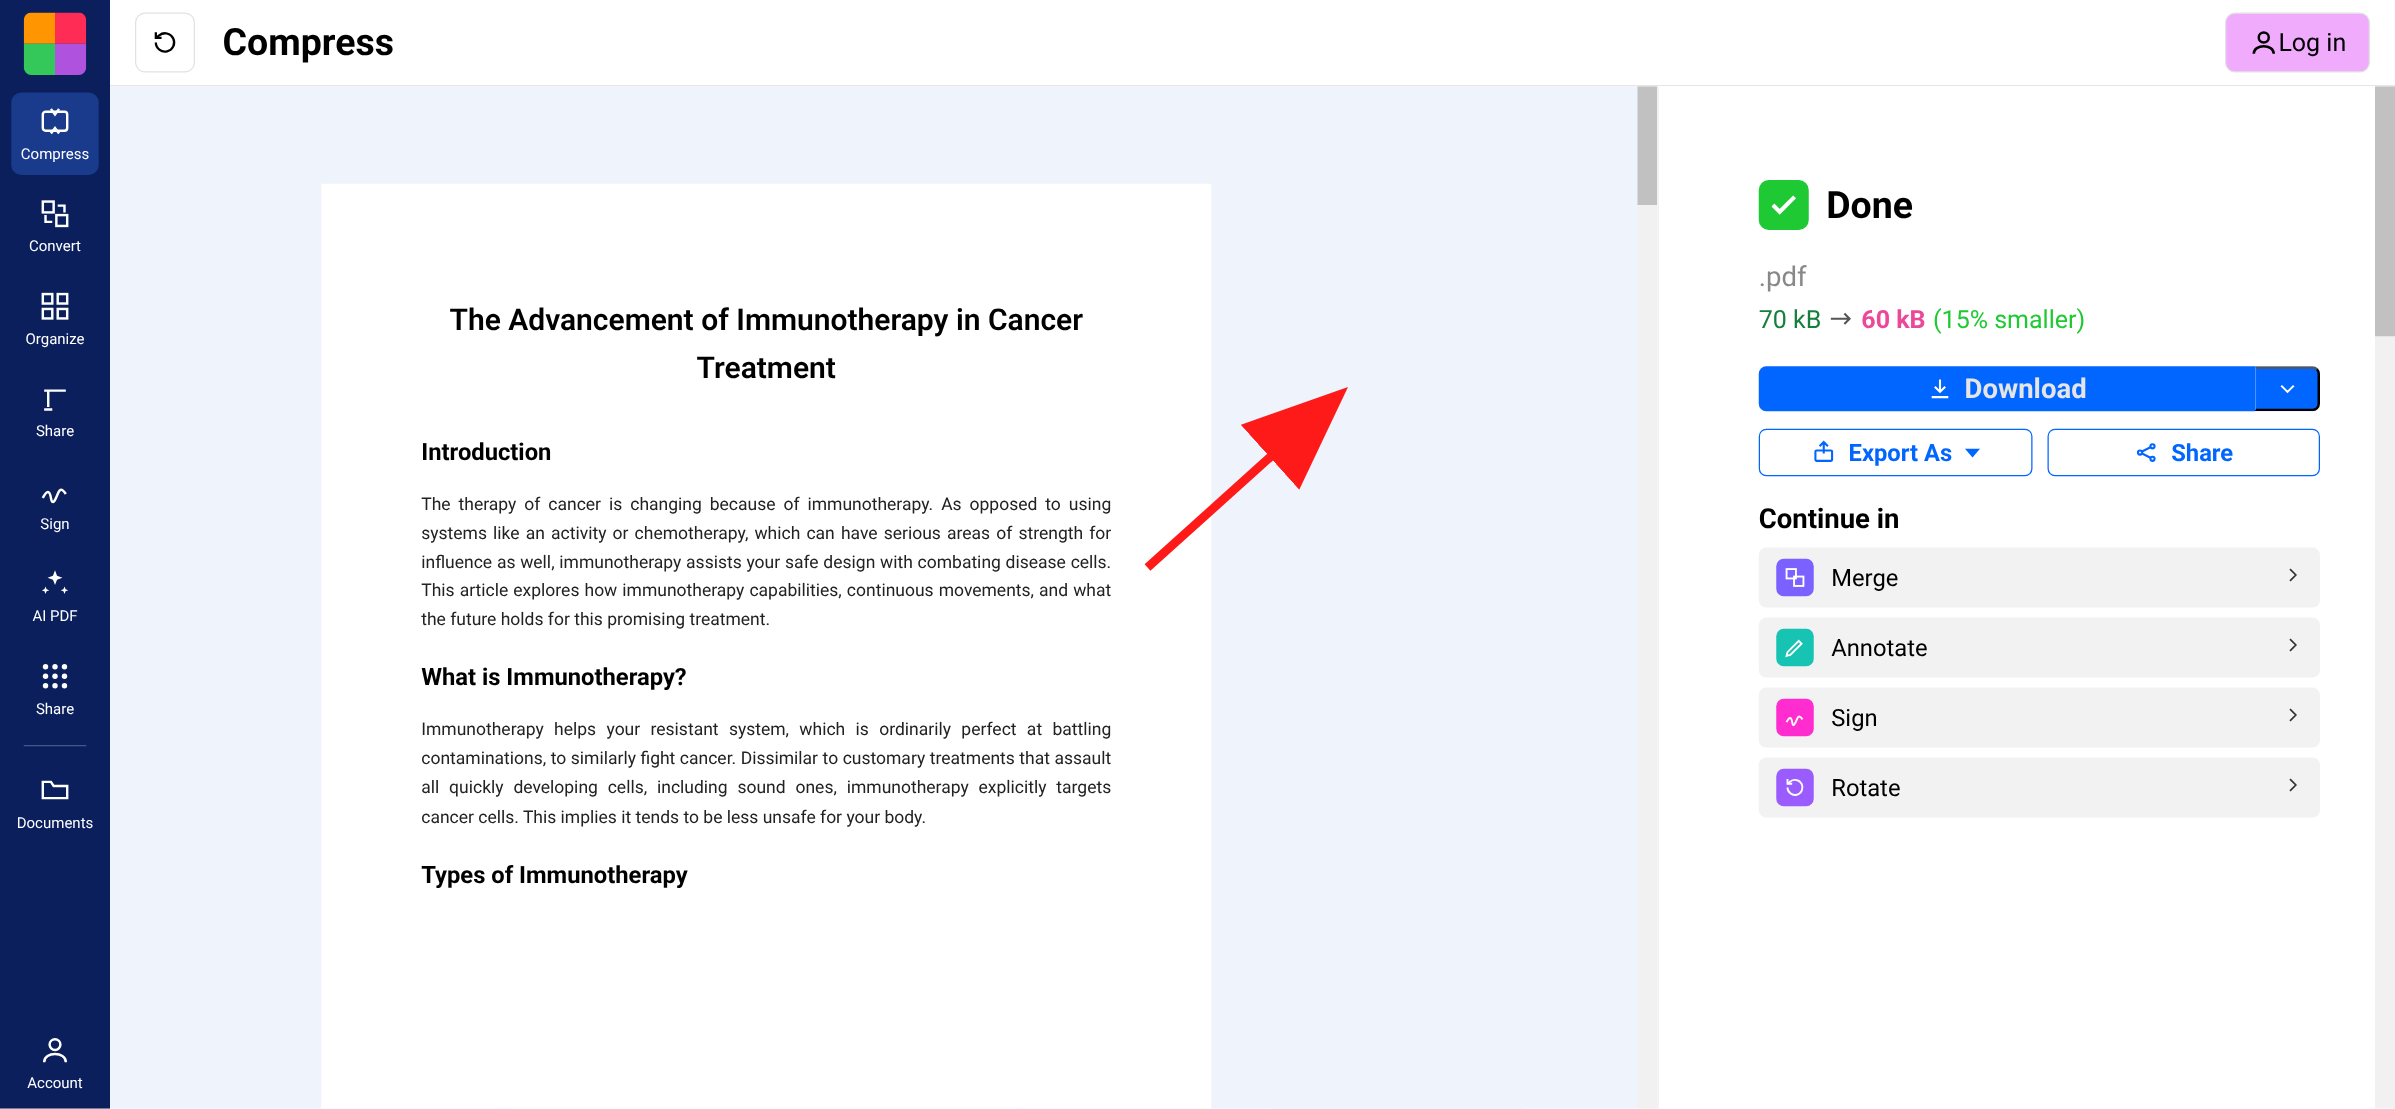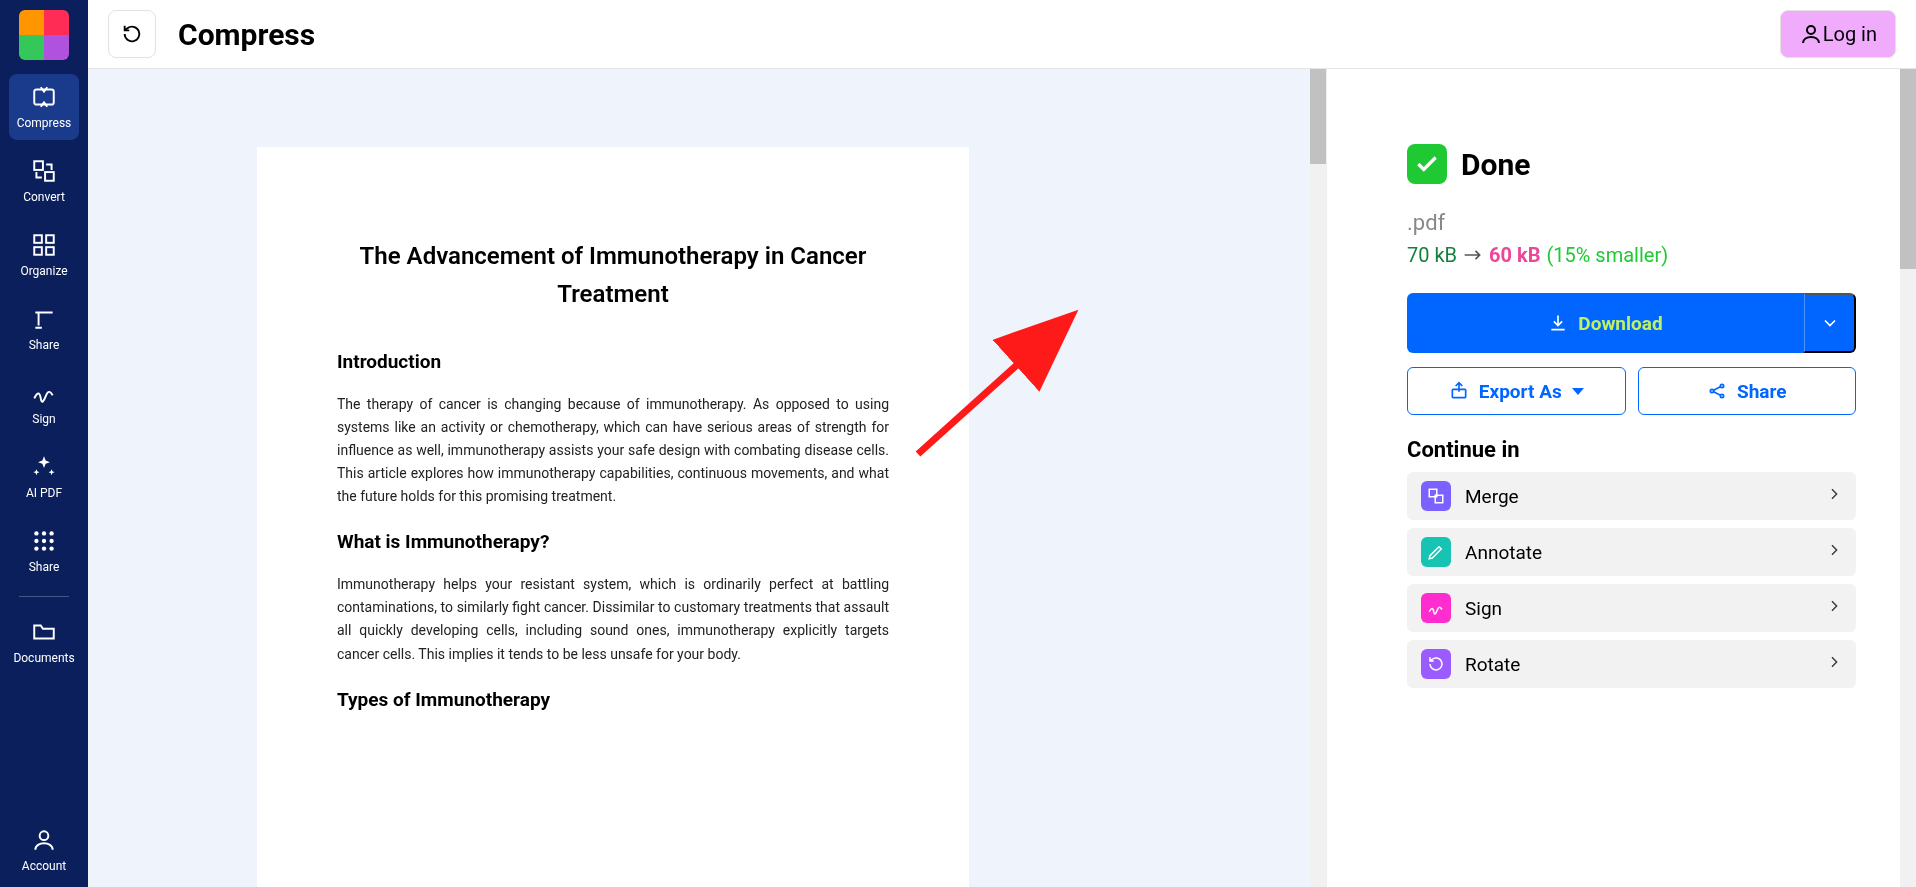--- a/index.html
+++ b/index.html
@@ -50,26 +50,26 @@
 .file-name { font-size: 22px; font-weight: 700; border-bottom: 1px dotted #888; max-width: 370px; white-space:nowrap; overflow:hidden; text-overflow:ellipsis; }
 .file-ext { font-size: 22px; color: #888; }
 
 .size-row { font-size: 20px; margin-bottom: 26px; display:flex; align-items:center; gap:6px; }
 .size-old { color: #15803d; }
 .size-arrow svg { width: 20px; height: 14px; }
 .size-new { color: #ec4899; font-weight: 700; }
 .size-pct { color: #1ec933; }
 
 .download-row { display:flex; margin-bottom: 14px; }
-.download-btn { flex:1; background:#0066ff; color:#bef264; height:60px; border-radius: 6px 0 0 6px; display:flex; align-items:center; justify-content:center; gap:10px; font-size:19px; font-weight:700; cursor:pointer; border:none;}
+.download-btn { flex:1; background:#0066ff; color:#e5e5e5; height:36px; border-radius: 6px 0 0 6px; display:flex; align-items:center; justify-content:center; gap:10px; font-size:22px; font-weight:700; cursor:pointer; border:none;}
 .download-caret { width:52px; background:#0066ff; border-left:1px solid rgba(255,255,255,0.3); border-radius: 0 6px 6px 0; display:flex; align-items:center; justify-content:center; cursor:pointer; }
 .download-btn svg, .download-caret svg { width:20px; height:20px; stroke:#fff; }
 
 .sec-row { display:flex; gap:12px; margin-bottom:22px; }
-.sec-btn { flex:1; height:48px; border:1px solid #0066ff; border-radius:6px; display:flex; align-items:center; justify-content:center; gap:10px; color:#0066ff; font-size:19px; font-weight:700; cursor:pointer; background:#fff;}
+.sec-btn { flex:1; height:38px; border:1px solid #0066ff; border-radius:6px; display:flex; align-items:center; justify-content:center; gap:10px; color:#0066ff; font-size:19px; font-weight:700; cursor:pointer; background:#fff;}
 .sec-btn svg { width:20px; height:20px; }
 .caret-down { width:0; height:0; border-left:6px solid transparent; border-right:6px solid transparent; border-top:7px solid #0066ff; }
 
 .continue-title { font-size:22px; font-weight:700; margin-bottom:10px; }
 .cont-item { height:48px; background:#f2f2f2; border-radius:6px; display:flex; align-items:center; padding:0 14px; gap:14px; margin-bottom:8px; cursor:pointer; }
 .cont-icon { width:30px; height:30px; border-radius:6px; display:flex; align-items:center; justify-content:center; }
 .cont-icon svg { width:18px; height:18px; stroke:#fff; fill:none; stroke-width:2;}
 .cont-label { flex:1; font-size:19px; }
 .cont-chevron svg { width:16px; height:16px; }
 

